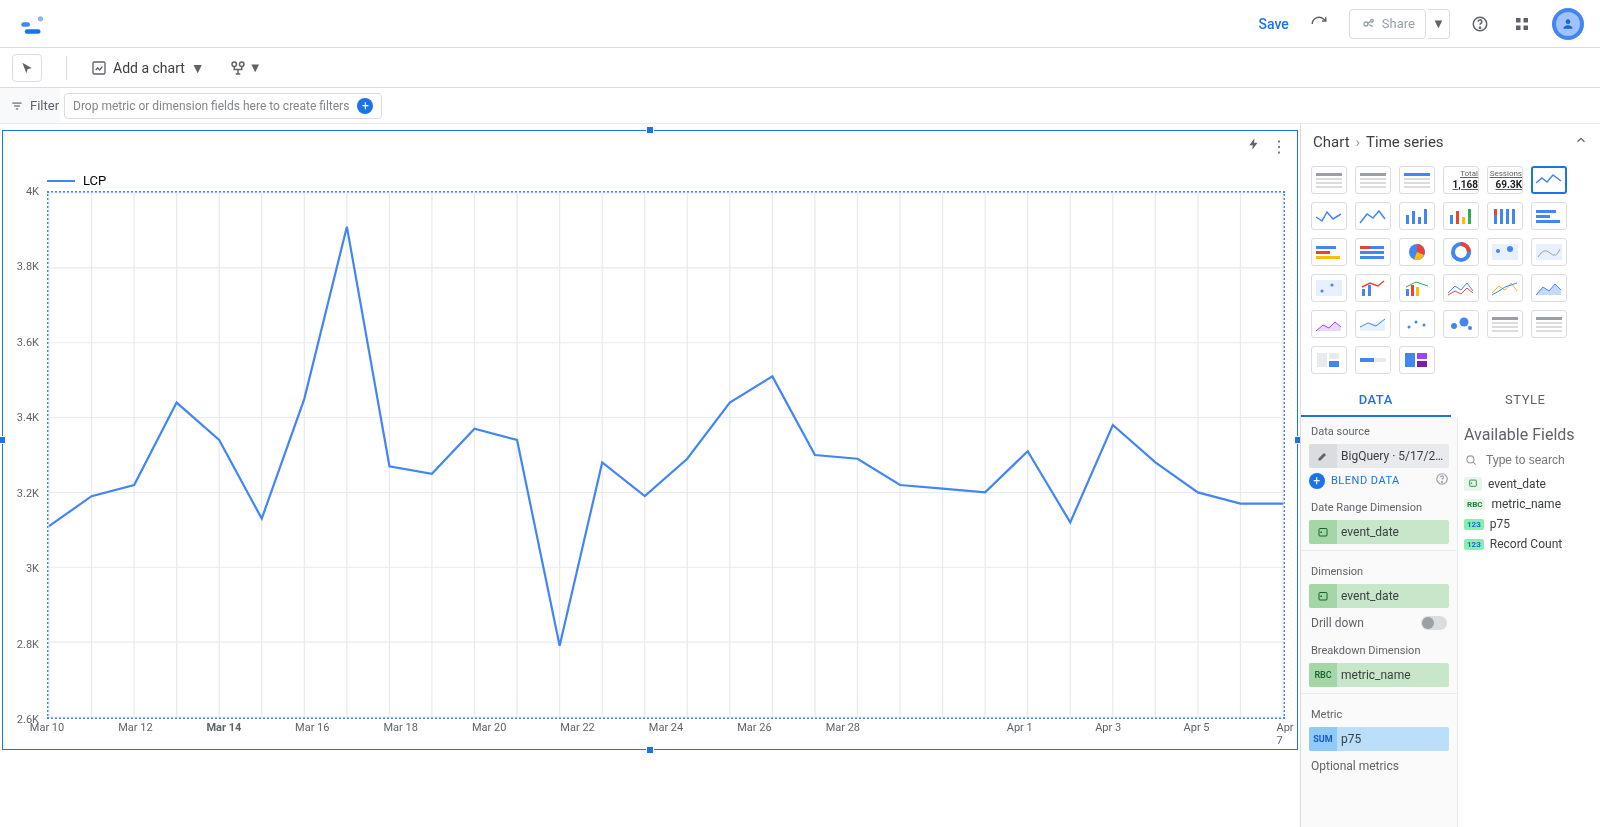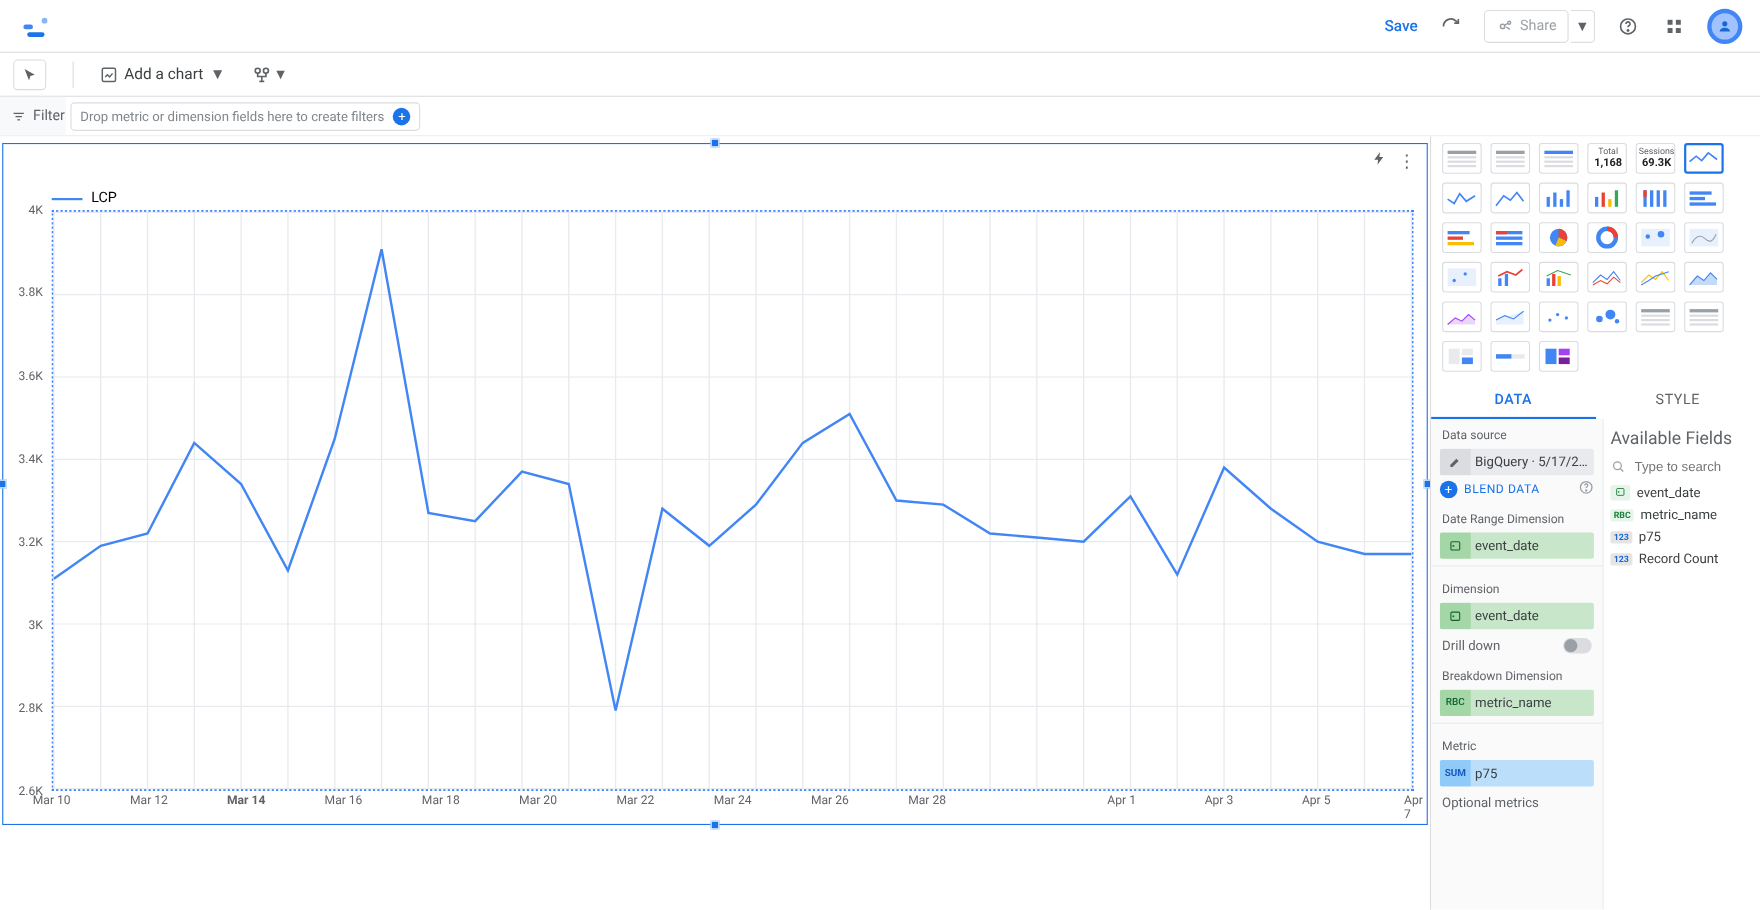--- a/index.html
+++ b/index.html
@@ -66,21 +66,21 @@
   .x-tick{position:absolute;font-size:11px;color:#5f6368;transform:translateX(-50%);}
 
   
   .sidebar{width:300px;border-left:1px solid var(--border);display:flex;flex-direction:column;background:#fff;overflow:hidden;}
   .side-header{height:36px;display:flex;align-items:center;padding:0 12px;font-size:15px;gap:6px;}
   .side-header .crumb-sep{color:#9aa0a6;}
   .side-header .collapse{margin-left:auto;color:#5f6368;}
   .chart-picker{padding:6px 10px;display:grid;grid-template-columns:repeat(6,36px);grid-auto-rows:28px;gap:8px;}
   .chart-thumb{width:36px;height:28px;border:1px solid var(--border);border-radius:3px;display:flex;align-items:center;justify-content:center;background:#fff;cursor:pointer;}
   .chart-thumb.selected{border:2px solid var(--blue);}
-  .thumb-stat{font-size:8px;line-height:1.1;color:#5f6368;display:flex;flex-direction:column;align-items:center;padding-left:2px;width:100%;}
+  .thumb-stat{font-size:8px;line-height:1.1;color:#5f6368;display:flex;flex-direction:column;align-items:flex-end;padding-left:2px;width:100%;text-decoration:underline;}
 
   .tabs{display:flex;margin-top:4px;}
   .tab{flex:1;text-align:center;padding:8px 0;font-size:13px;color:#5f6368;cursor:pointer;letter-spacing:0.5px;}
   .tab.active{color:var(--blue);border-bottom:2px solid var(--blue);font-weight:500;}
 
   .panel-scroll{flex:1;overflow-y:auto;display:flex;}
   .panel-left{flex:1;background:var(--sidebar-bg);border-right:1px solid var(--border-light);padding-bottom:20px;}
   .panel-right{width:142px;background:#fff;padding:8px 6px;}
   .section-title{font-size:11px;color:#5f6368;padding:8px 10px 4px;}
   .chip{margin:2px 8px;height:24px;border-radius:2px;display:flex;align-items:center;font-size:12px;overflow:hidden;}
@@ -98,21 +98,21 @@
   .toggle{width:26px;height:14px;border-radius:7px;background:#dadce0;position:relative;}
   .toggle::after{content:"";width:12px;height:12px;border-radius:50%;background:#9aa0a6;position:absolute;top:1px;left:1px;}
   .panel-divider{height:1px;background:var(--border-light);margin:6px 0;}
 
   .field-search{display:flex;align-items:center;gap:6px;padding:2px 0 6px;color:#9aa0a6;}
   .field-search input{border:none;outline:none;font-size:12px;width:100%;color:#5f6368;}
   .field-row{display:flex;align-items:center;gap:6px;padding:3px 0;font-size:12px;color:#3c4043;cursor:grab;}
   .field-badge{font-size:8px;font-weight:700;border-radius:2px;padding:1px 3px;min-width:18px;text-align:center;}
   .badge-date{background:#e6f4ea;color:#188038;}
   .badge-abc{background:#e6f4ea;color:#188038;}
-  .badge-123{background:#e5e5e5;color:#1967d2;}
+  .badge-123{background:#86efac;color:#1967d2;}
   svg{overflow:visible;}
 </style>
 </head>
 <body>
 
 <div class="topbar">
   <div class="brand">
     <svg viewBox="0 0 32 32">
       <rect x="6" y="14" width="10" height="5" rx="2.5" fill="#4285f4"></rect>
       <rect x="10" y="22" width="18" height="5" rx="2.5" fill="#1a73e8"></rect>
@@ -298,20 +298,30 @@
             <div class="x-tick" style="left: 78.5714%;">Apr 1</div>
             <div class="x-tick" style="left: 85.7143%;">Apr 3</div>
             <div class="x-tick" style="left: 92.8571%;">Apr 5</div>
             <div class="x-tick" style="left: 100%;">Apr 7</div>
           </div>
       </div>
     </div>
   </div>
 
   <div class="sidebar">
+    <div class="side-header">
+      <span>Chart</span>
+      <span class="crumb-sep">›</span>
+      <span>Time series</span>
+      <span class="collapse">
+        <svg width="14" height="14" viewBox="0 0 24 24" fill="none" stroke="#5f6368" stroke-width="2">
+            <path d="M6 15l6-6 6 6"></path>
+          </svg>
+      </span>
+    </div>
 
     <div class="chart-picker" id="chart-picker">
 
     <div class="chart-thumb">
           <svg width="30" height="22" viewBox="0 0 30 22">
             <rect x="2" y="4" width="26" height="3" fill="#9aa0a6"></rect>
             <rect x="2" y="9" width="26" height="2" fill="#dadce0"></rect>
             <rect x="2" y="13" width="26" height="2" fill="#dadce0"></rect>
             <rect x="2" y="17" width="26" height="2" fill="#dadce0"></rect>
           </svg>

